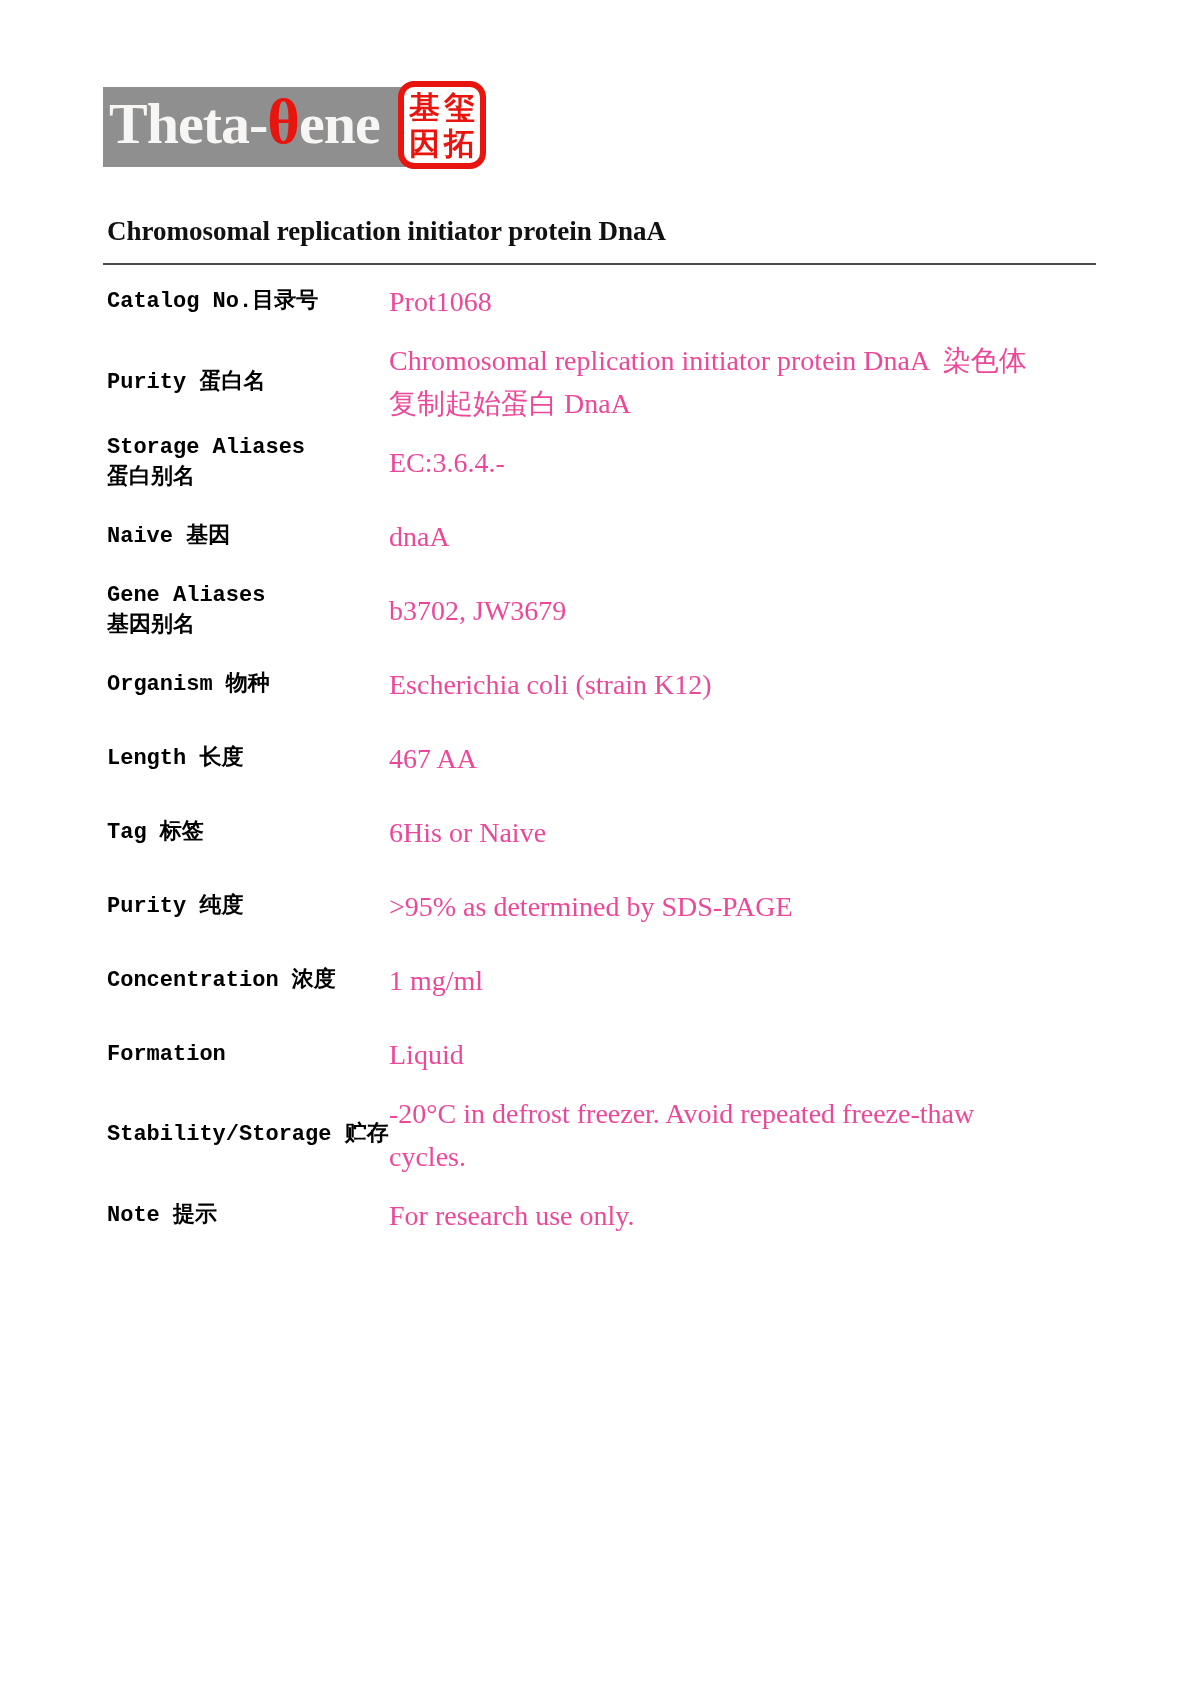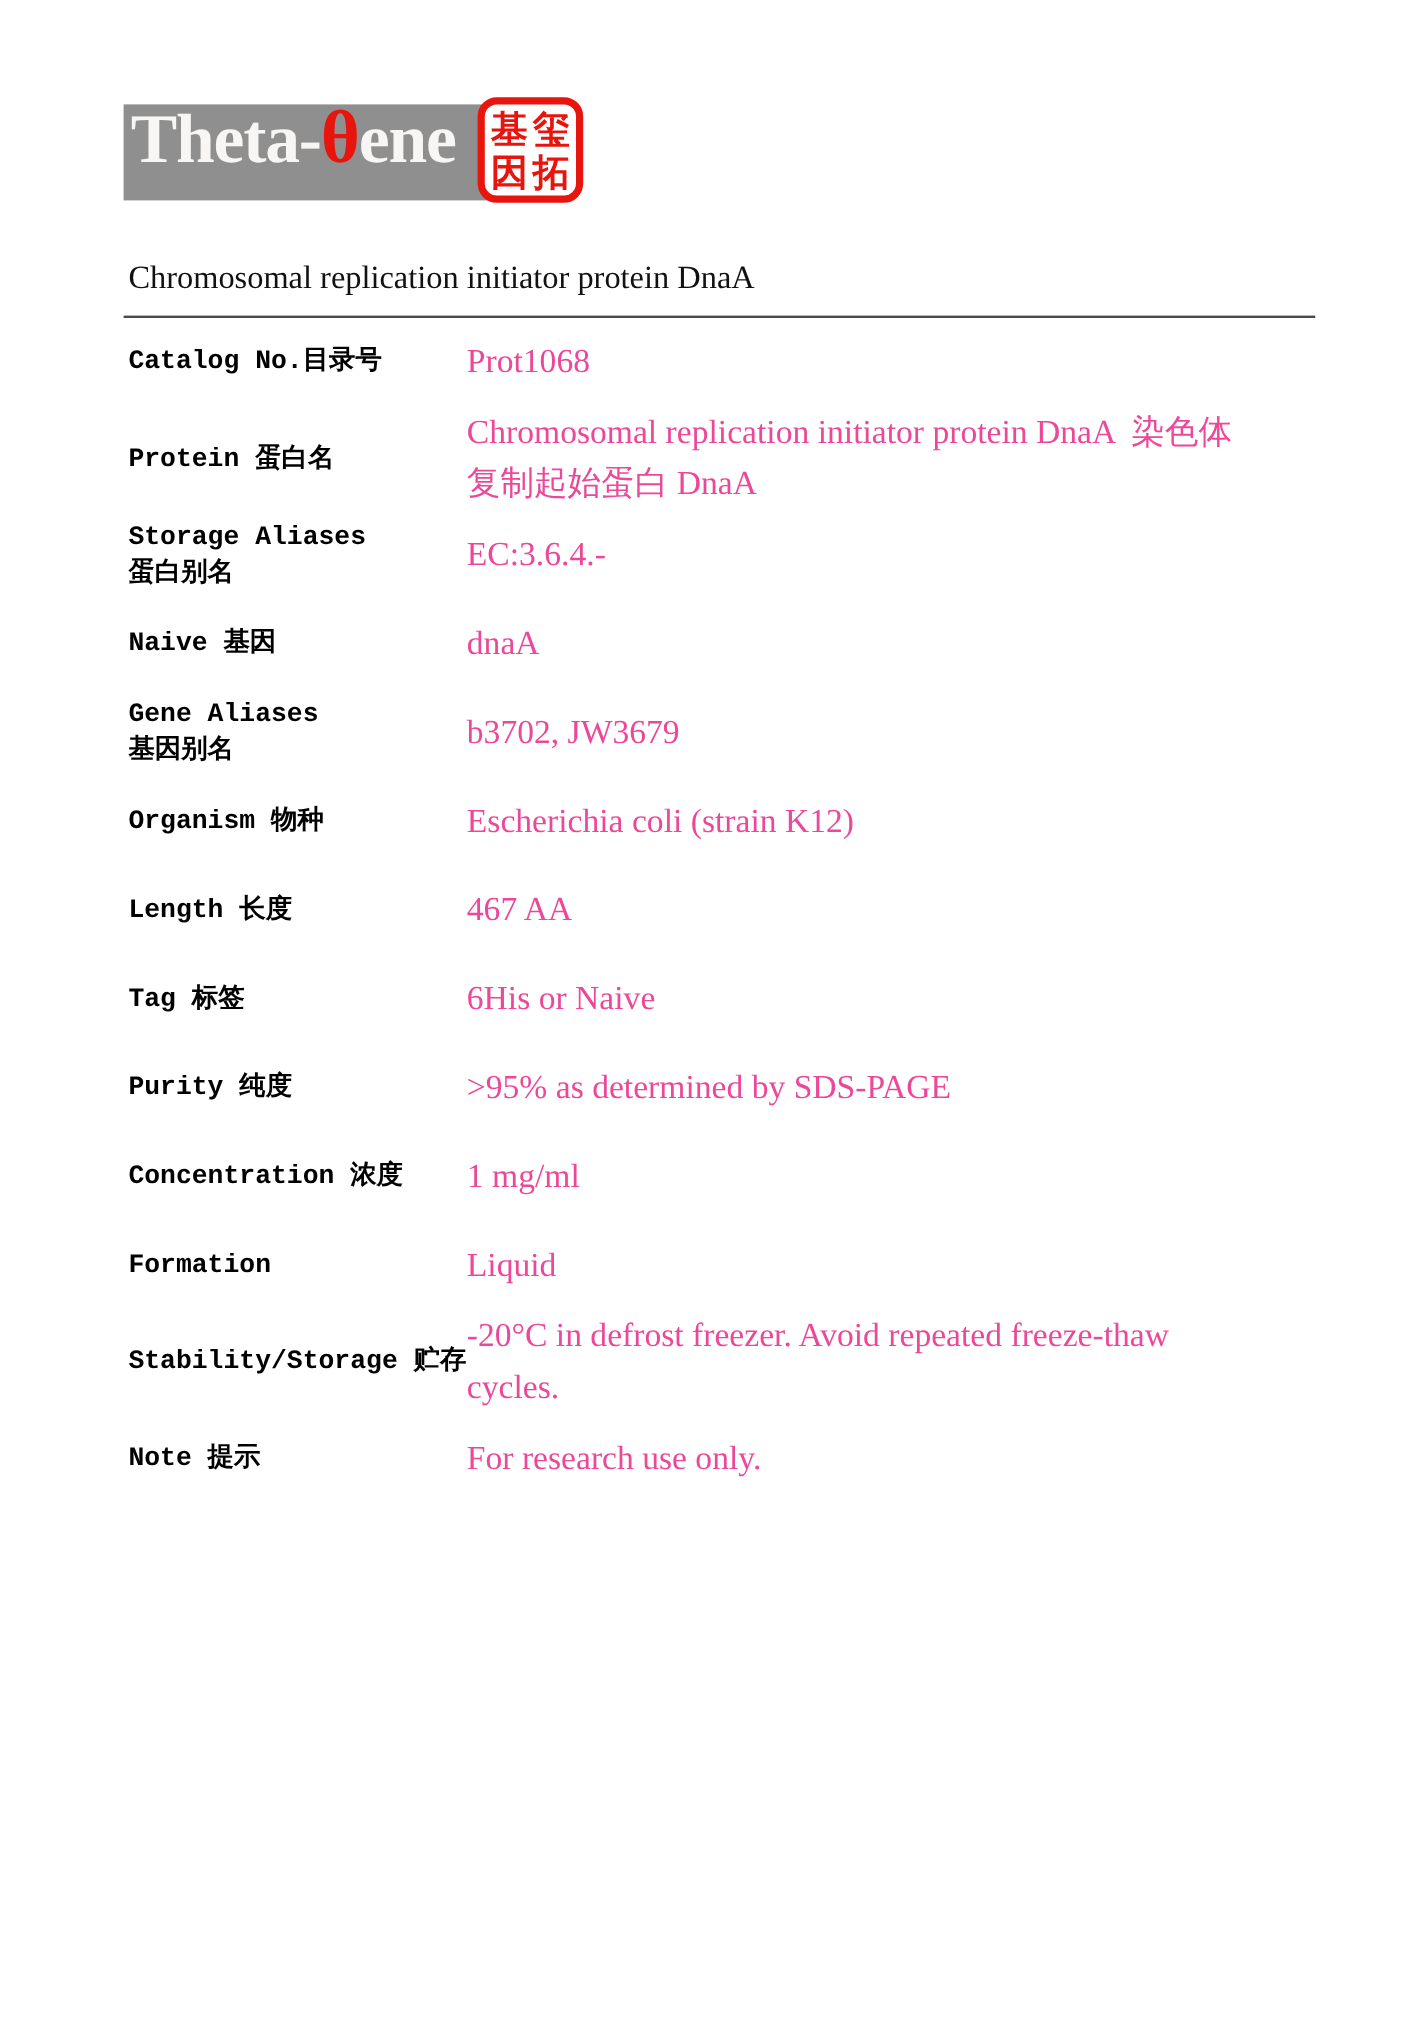--- a/index.html
+++ b/index.html
@@ -16,21 +16,21 @@
   }
 
   
   .logo-row { display: flex; align-items: flex-start; height: 92px; }
   .logo-bar {
     margin-top: 6px;
     width: 319px;
     height: 80px;
     background: #8f8f8f;
     display: flex;
-    align-items: flex-start;
+    align-items: center;
     padding: 0 0 6px 6px;
     white-space: nowrap;
   }
   .logo-text {
     font-weight: bold;
     font-size: 58px;
     line-height: 1;
     color: #f7f6f4;
     letter-spacing: -1px;
   }
@@ -59,21 +59,21 @@
     color: #e8140e;
     font-weight: bold;
     font-size: 31px;
     line-height: 1;
   }
 
   
   .page-title {
     margin: 41px 0 0 4px;
     font-size: 27px;
-    font-weight: normal;
+    font-weight: bold;
     line-height: 1.3;
     color: #111111;
   }
   .divider {
     border: none;
     border-top: 2px solid #4a4a4a;
     margin-top: 14px;
     width: 100%;
   }
 
@@ -127,21 +127,21 @@
 
     <div class="spec-row">
       <div class="spec-label">
           <span>Catalog No.目录号</span>
         </div>
       <div class="spec-value">Prot1068</div>
     </div>
 
     <div class="spec-row">
       <div class="spec-label">
-          <span>Protein 蛋白名</span>
+          <span>Purity 蛋白名</span>
         </div>
       <div class="spec-value">Chromosomal replication initiator protein DnaA  染色体复制起始蛋白 DnaA</div>
     </div>
 
     <div class="spec-row">
       <div class="spec-label">
           <span>Storage Aliases</span>
           <span>蛋白别名</span>
         </div>
       <div class="spec-value">EC:3.6.4.-</div>

